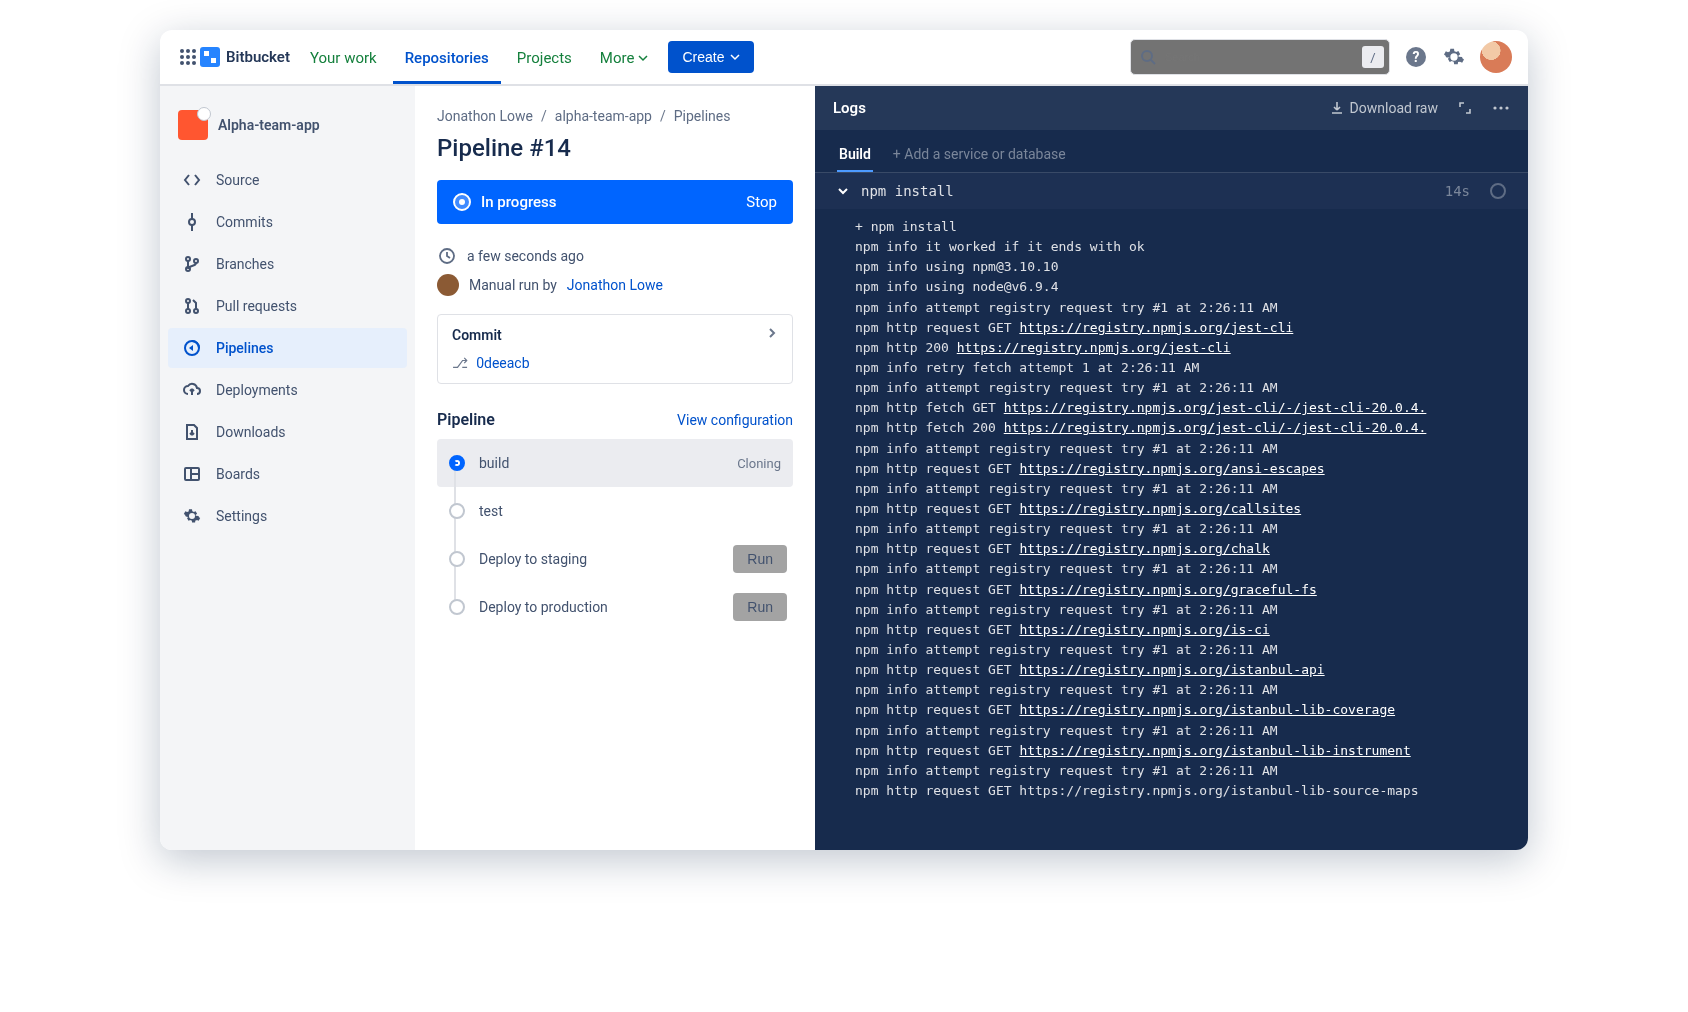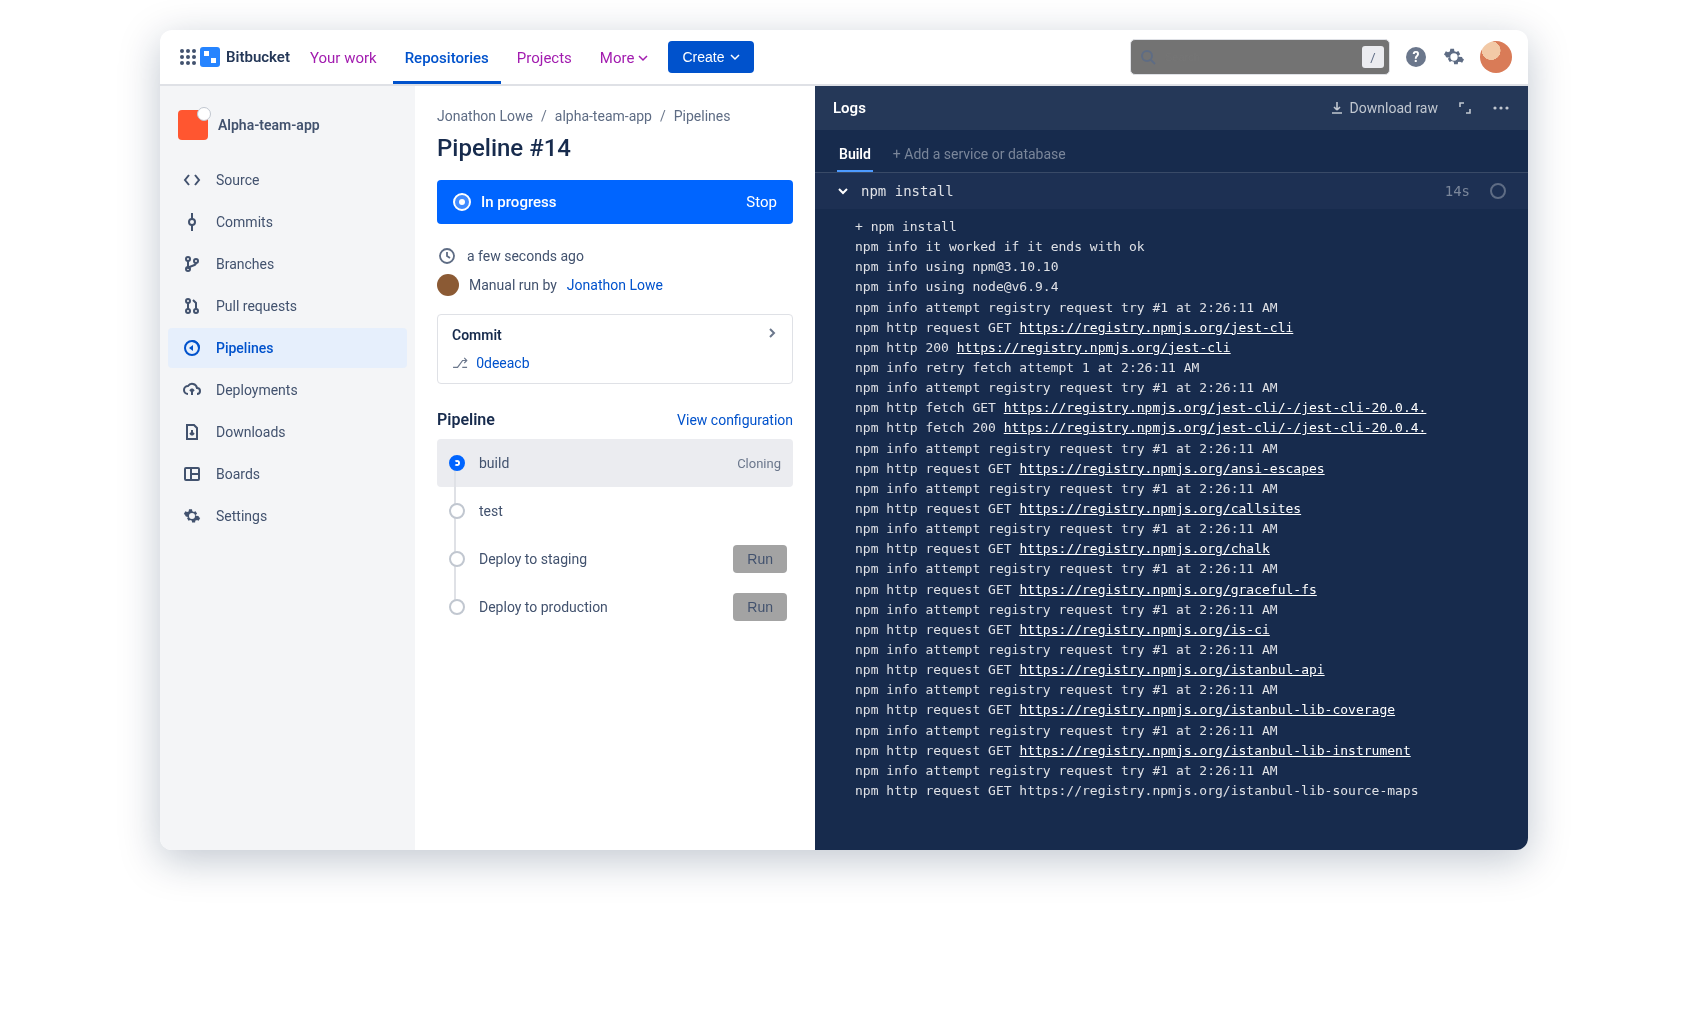--- a/index.html
+++ b/index.html
@@ -8,21 +8,21 @@
   .app-shell { width: 1368px; height: 820px; margin: 0 auto; background: #fff; border-radius: 12px; box-shadow: 0 10px 40px rgba(9,30,66,.25); overflow: hidden; display: flex; flex-direction: column; }
   
   .topnav { height: 56px; display: flex; align-items: center; padding: 0 16px; border-bottom: 2px solid #dfe1e6; gap: 0; }
   .apps-btn { width: 24px; height: 24px; display: flex; align-items: center; justify-content: center; cursor: pointer; color: #42526E; }
   .logo { display: flex; align-items: center; gap: 6px; font-weight: 600; font-size: 15px; color: #253858; margin-right: 8px; }
   .logo-mark { width: 20px; height: 20px; background: #2684FF; border-radius: 3px; position: relative; }
   .logo-mark::before, .logo-mark::after { content:""; position:absolute; background:#fff; }
   .logo-mark::before { left:4px; top:4px; width:5px; height:5px; }
   .logo-mark::after  { left:11px; top:11px; width:5px; height:5px; }
   .nav-links { display: flex; align-items: center; gap: 4px; }
-  .nav-link { padding: 18px 12px 14px; font-size: 15px; color: #a21caf; cursor: pointer; border-bottom: 3px solid transparent; }
+  .nav-link { padding: 18px 12px 14px; font-size: 15px; color: #15803d; cursor: pointer; border-bottom: 3px solid transparent; }
   .nav-link.active { color: #0052CC; border-bottom-color: #0052CC; font-weight: 500; }
   .nav-link.more { display:flex; align-items:center; gap:4px; }
   .create-btn { margin-left: 8px; background:#0052CC; color:#fff; border:none; border-radius:4px; padding:8px 14px; font-size:14px; font-weight:500; display:flex; align-items:center; gap:6px; cursor:pointer; }
   .spacer { flex: 1; }
   .search-wrap { position:relative; }
   .search-input { width: 260px; height: 36px; border:1px solid #dfe1e6; border-radius: 5px; padding: 0 48px 0 34px; font-size:11px; background:#737373; }
   .search-icon { position:absolute; left:10px; top:50%; transform:translateY(-50%); color:#5E6C84; }
   .slash-kbd { position:absolute; right:6px; top:50%; transform:translateY(-50%); background:#ebecf0; border-radius:3px; width:22px; height:22px; display:flex; align-items:center; justify-content:center; font-size:13px; color:#5E6C84; }
   .tn-icon { width:24px; height:24px; color:#5E6C84; cursor:pointer; display:flex; align-items:center; justify-content:center; margin-left: 14px; }
   .avatar { width:32px; height:32px; border-radius:50%; margin-left:14px; background: radial-gradient(circle at 35% 30%, #f2c9a6 0 30%, #d97b57 31% 100%); cursor:pointer; }

